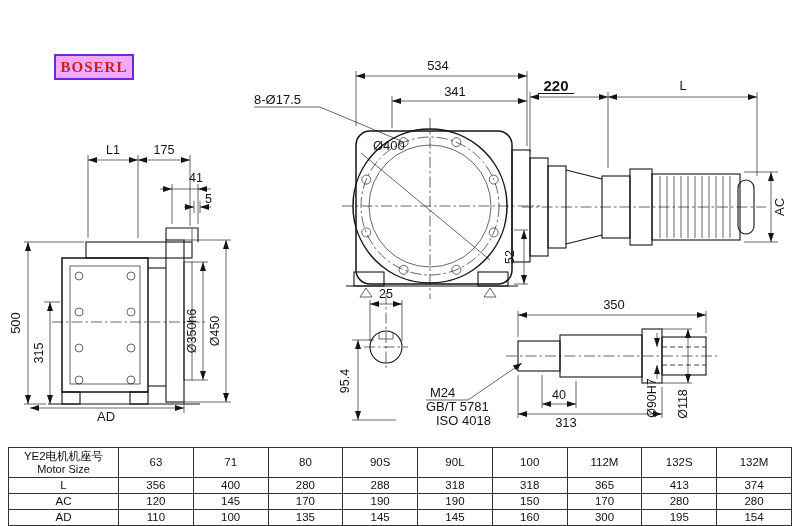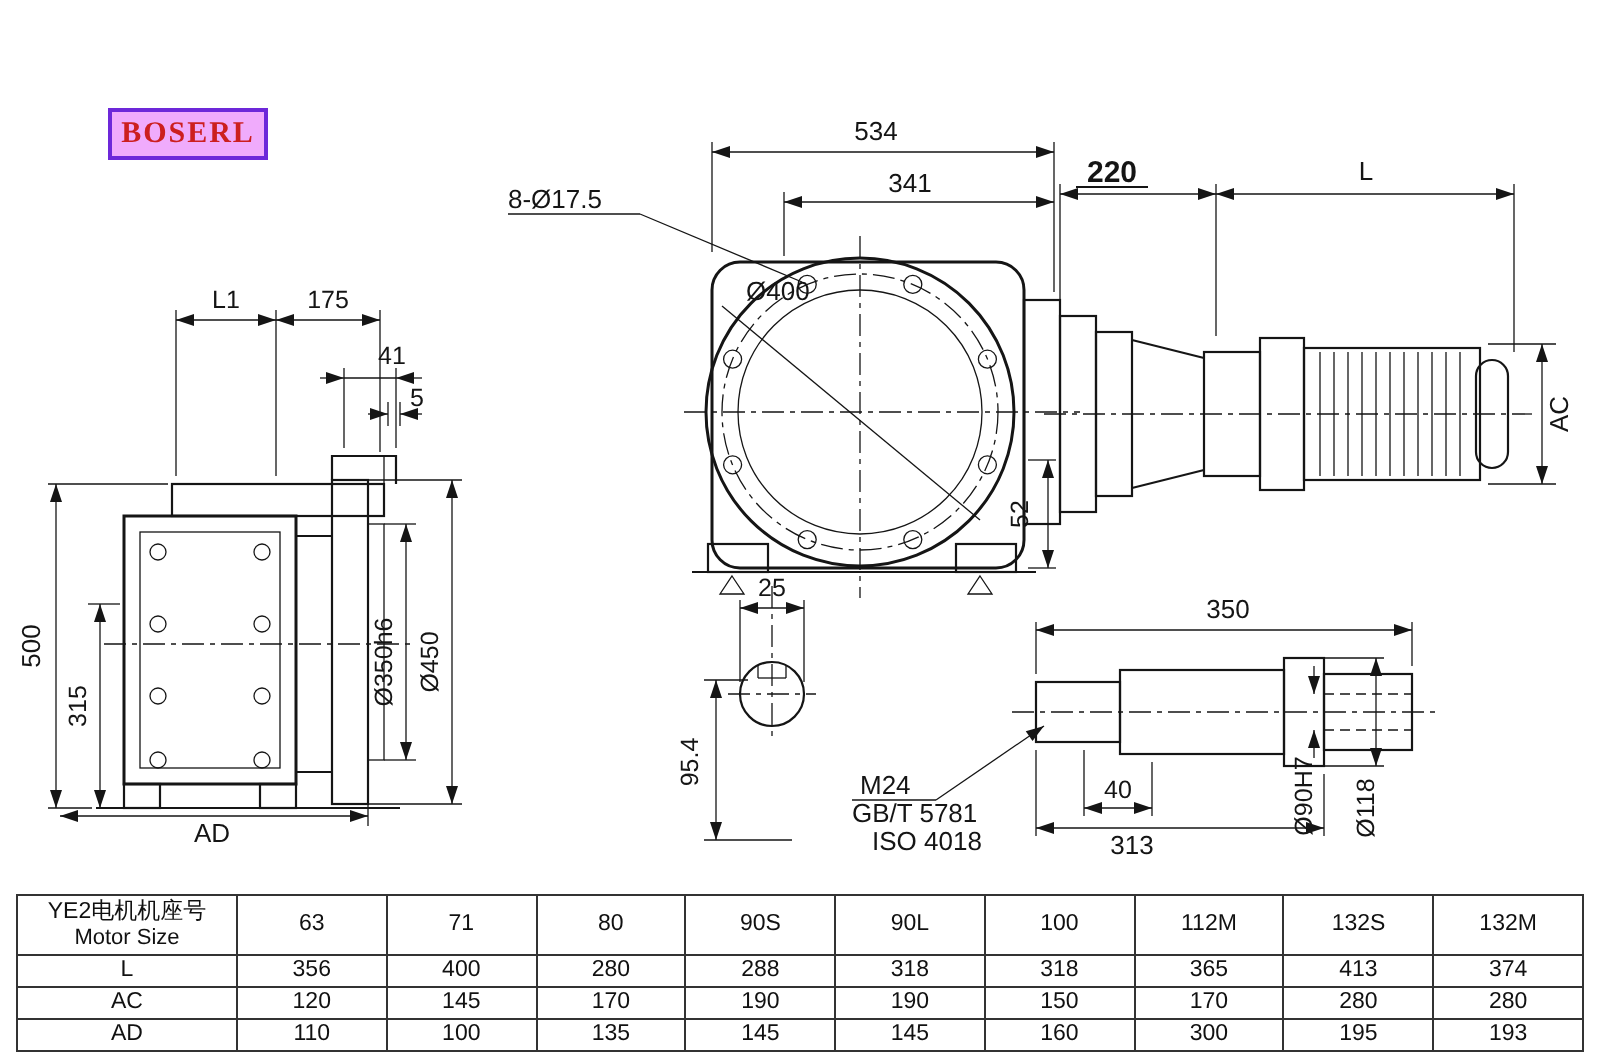--- a/index.html
+++ b/index.html
@@ -297,18 +297,18 @@
       <tr class="data">
         <td>AD</td>
         <td>110</td>
         <td>100</td>
         <td>135</td>
         <td>145</td>
         <td>145</td>
         <td>160</td>
         <td>300</td>
         <td>195</td>
-        <td>193</td>
+        <td>154</td>
       </tr>
     </tbody>
   </table>
 
 </div>
 
 </body></html>

